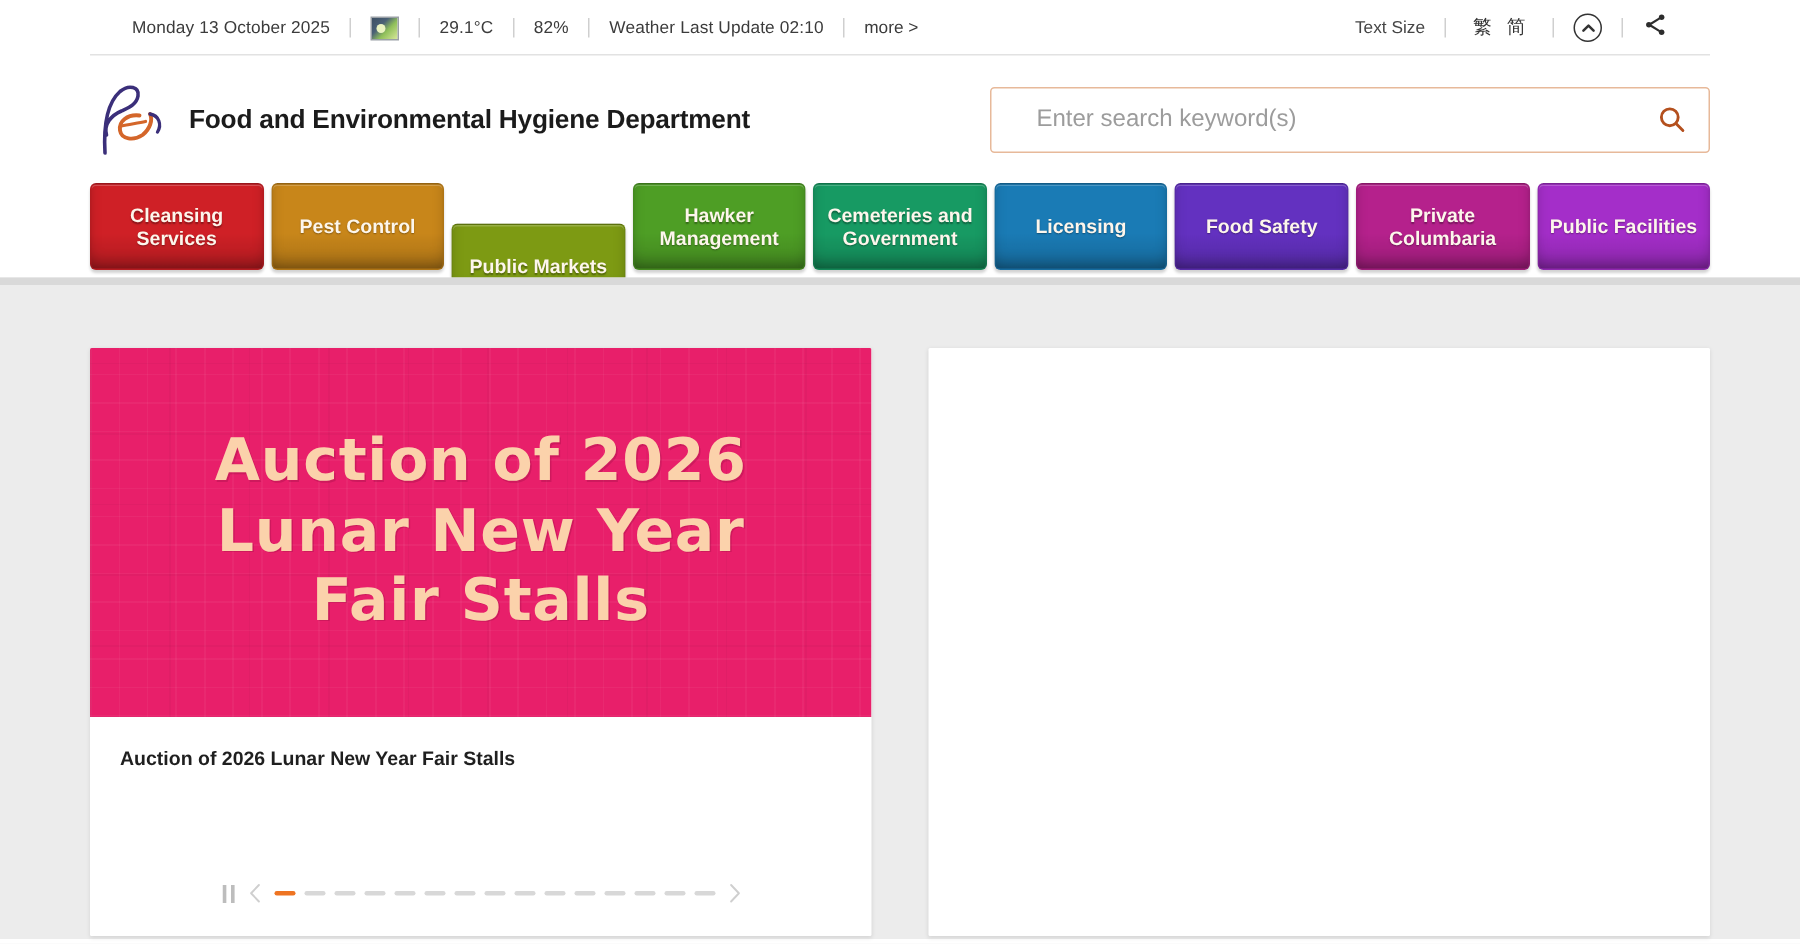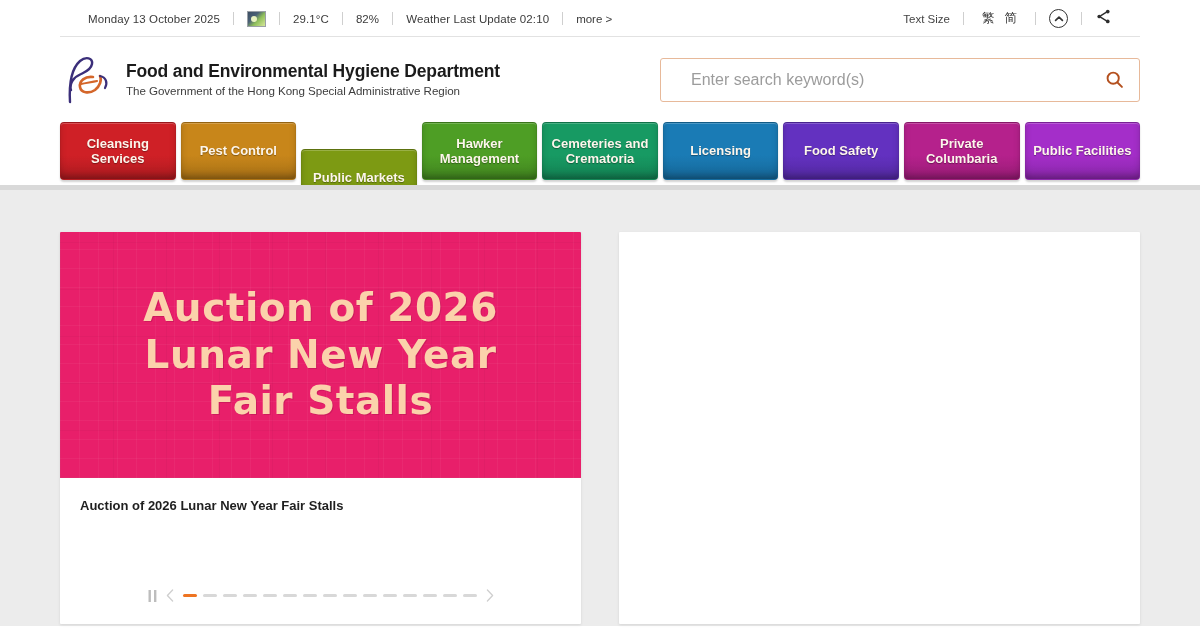--- a/index.html
+++ b/index.html
@@ -303,42 +303,41 @@
     <span class="logo-mark">
       <svg width="52" height="50" viewBox="0 0 52 50">
         <path d="M10 47 C9 30 11 14 20 6 C26 1 33 3 32 9 C31 15 25 17 21 19 C14 22 9 28 11 35" fill="none" stroke="#3b2f7a" stroke-width="2.4" stroke-linecap="round"></path>
         <path d="M33 22 C25 21 19 26 20 32 C21 38 29 39 35 35 C40 31 42 25 40 21" fill="none" stroke="#d4662a" stroke-width="2.6" stroke-linecap="round"></path>
         <path d="M21 29 C26 28 32 27 37 26" fill="none" stroke="#d4662a" stroke-width="2.2" stroke-linecap="round"></path>
         <path d="M40 21 C46 22 48 28 45 33" fill="none" stroke="#3b2f7a" stroke-width="2.2" stroke-linecap="round"></path>
       </svg>
     </span>
     <div class="brand-text">
       <div class="dept-name">Food and Environmental Hygiene Department</div>
-      <div class="gov-line">The Government of the Hong Kong Special Administrative Region</div>
     </div>
   </div>
 
   <div class="searchbox">
     <input type="text" placeholder="Enter search keyword(s)" style="">
     <button class="search-btn">
       <svg width="21" height="21" viewBox="0 0 24 24" fill="none" stroke="#b4501e" stroke-width="2.2" stroke-linecap="round">
         <circle cx="10.5" cy="10.5" r="6.4"></circle>
         <line x1="15.4" y1="15.4" x2="20.5" y2="20.5"></line>
       </svg>
     </button>
   </div>
 </div>
 
 <div class="navwrap">
   <nav class="nav">
     <div class="nav-btn" style="background: linear-gradient(rgb(207, 32, 38) 0%, rgb(207, 32, 38) 58%, rgba(0, 0, 0, 0.16) 100%), rgb(207, 32, 38);">Cleansing Services</div>
     <div class="nav-btn" style="background: linear-gradient(rgb(200, 134, 26) 0%, rgb(200, 134, 26) 58%, rgba(0, 0, 0, 0.16) 100%), rgb(200, 134, 26);">Pest Control</div>
     <div class="nav-btn" style="background: linear-gradient(rgb(125, 154, 19) 0%, rgb(125, 154, 19) 58%, rgba(0, 0, 0, 0.16) 100%), rgb(125, 154, 19); margin-top: 27px;">Public Markets</div>
     <div class="nav-btn" style="background: linear-gradient(rgb(78, 158, 37) 0%, rgb(78, 158, 37) 58%, rgba(0, 0, 0, 0.16) 100%), rgb(78, 158, 37);">Hawker Management</div>
-    <div class="nav-btn" style="background: linear-gradient(rgb(23, 154, 99) 0%, rgb(23, 154, 99) 58%, rgba(0, 0, 0, 0.16) 100%), rgb(23, 154, 99);">Cemeteries and Crematoria</div>
+    <div class="nav-btn" style="background: linear-gradient(rgb(23, 154, 99) 0%, rgb(23, 154, 99) 58%, rgba(0, 0, 0, 0.16) 100%), rgb(23, 154, 99);">Cemeteries and Government</div>
     <div class="nav-btn" style="background: linear-gradient(rgb(26, 123, 181) 0%, rgb(26, 123, 181) 58%, rgba(0, 0, 0, 0.16) 100%), rgb(26, 123, 181);">Licensing</div>
     <div class="nav-btn" style="background: linear-gradient(rgb(99, 49, 192) 0%, rgb(99, 49, 192) 58%, rgba(0, 0, 0, 0.16) 100%), rgb(99, 49, 192);">Food Safety</div>
     <div class="nav-btn" style="background: linear-gradient(rgb(181, 33, 140) 0%, rgb(181, 33, 140) 58%, rgba(0, 0, 0, 0.16) 100%), rgb(181, 33, 140);">Private Columbaria</div>
     <div class="nav-btn" style="background: linear-gradient(rgb(164, 46, 201) 0%, rgb(164, 46, 201) 58%, rgba(0, 0, 0, 0.16) 100%), rgb(164, 46, 201);">Public Facilities</div>
   </nav>
 </div>
 
 <div class="bodywrap">
   <div class="cards">
 

